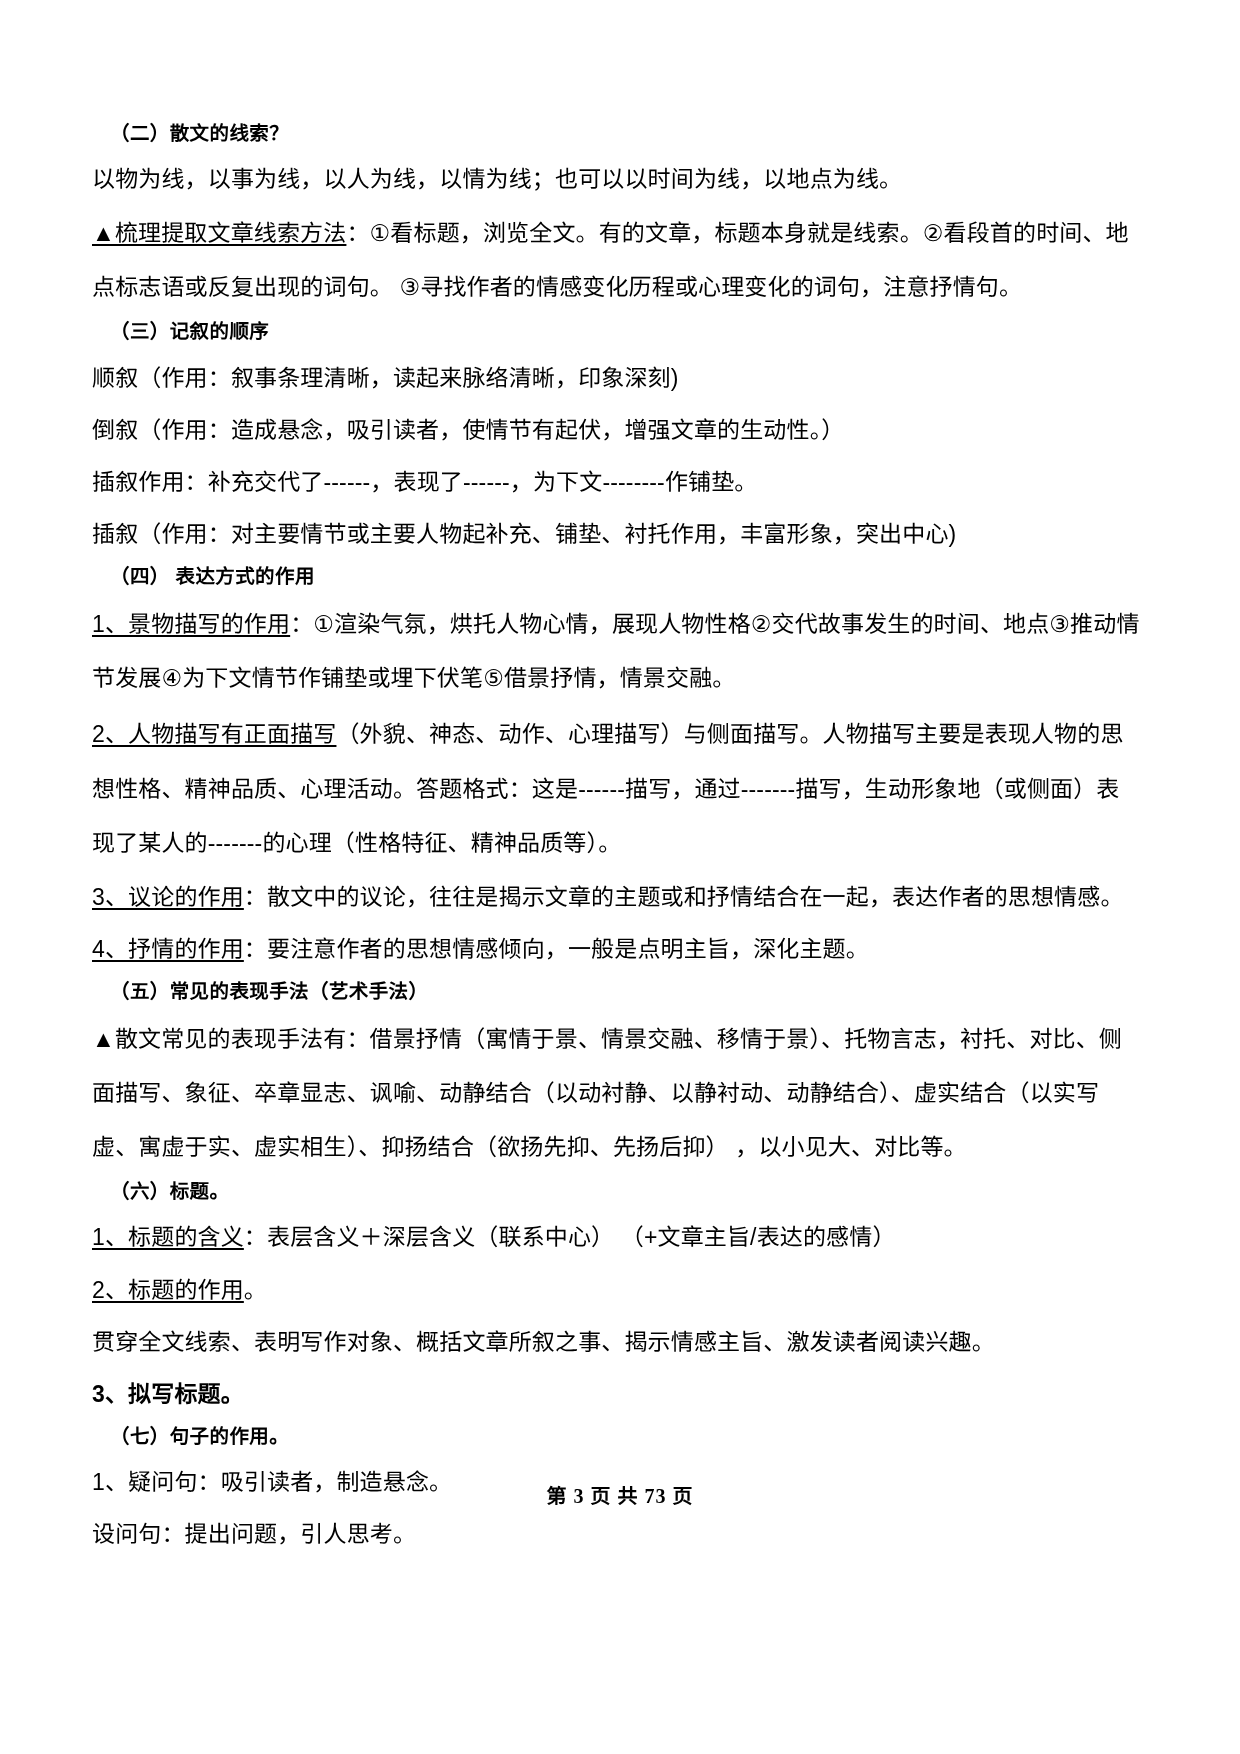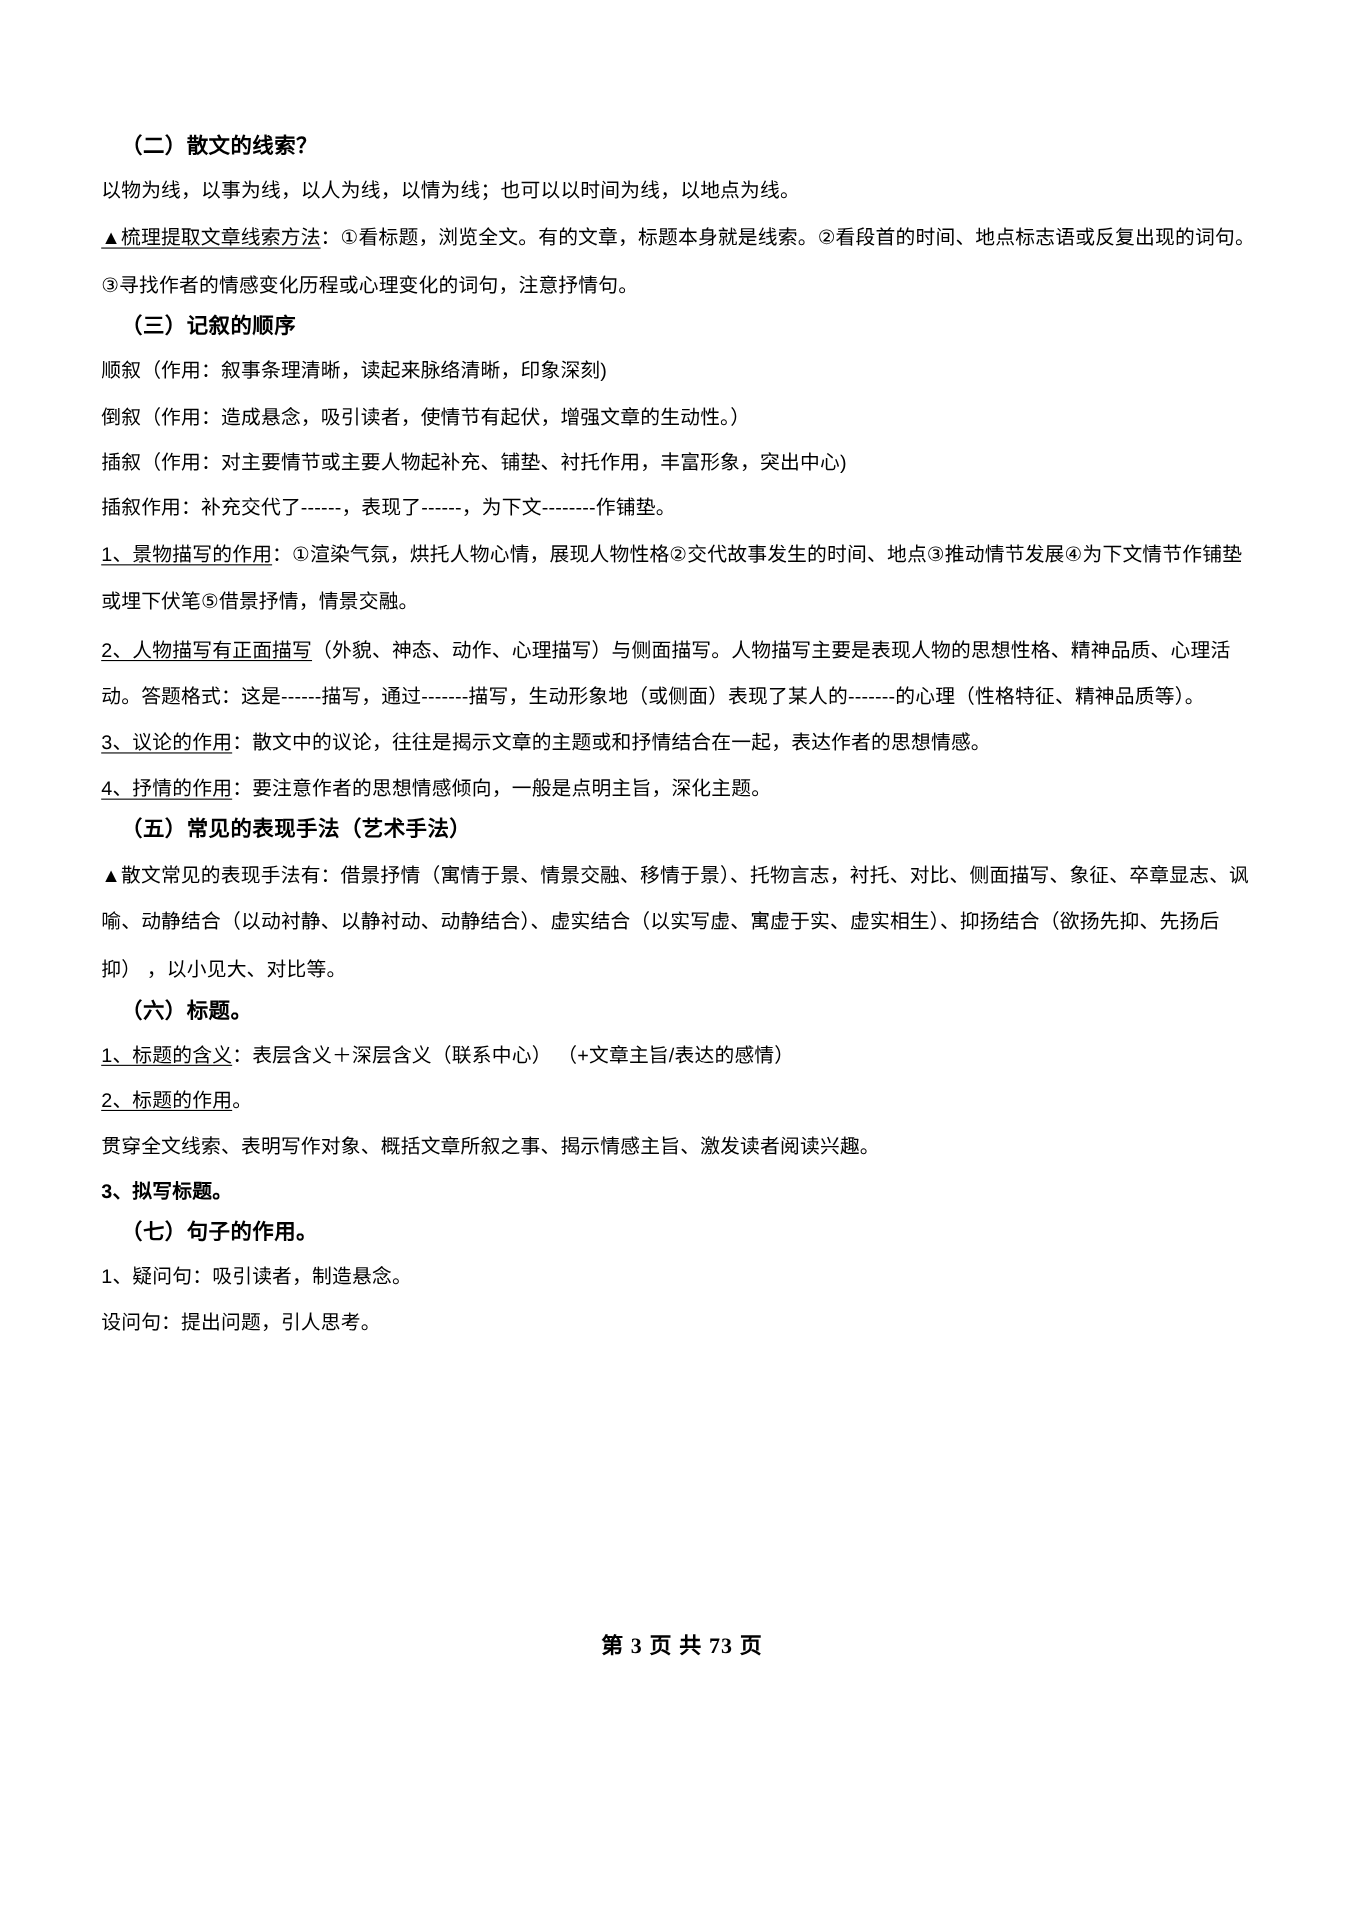--- a/index.html
+++ b/index.html
@@ -38,21 +38,21 @@
     font-weight: bold;
     line-height: 1.55;
     letter-spacing: 0.4px;
     margin: 0 0 6px 0;
     padding-left: 18px;
     font-family: "Liberation Sans", "DejaVu Sans", sans-serif;
   }
 
   
   .para {
-    font-size: 18px;
+    font-size: 23px;
     font-weight: normal;
     line-height: 2.18;
     letter-spacing: 0.15px;
     margin: 0 8px 2px 0;
     text-align: left;
     word-break: break-all;
   }
   
   .para.multiline {
     line-height: 2.35;
@@ -80,23 +80,24 @@
 <div class="page">
   <div class="content">
 
     <div class="heading">（二）散文的线索？</div>
     <p class="para"><span>以物为线，以事为线，以人为线，以情为线；也可以以时间为线，以地点为线。</span></p>
     <p class="para multiline"><span class="u">▲梳理提取文章线索方法</span><span>：①看标题，浏览全文。有的文章，标题本身就是线索。②看段首的时间、地点标志语或反复出现的词句。 ③寻找作者的情感变化历程或心理变化的词句，注意抒情句。</span></p>
 
     <div class="heading">（三）记叙的顺序</div>
     <p class="para"><span>顺叙（作用：叙事条理清晰，读起来脉络清晰，印象深刻)</span></p>
     <p class="para"><span>倒叙（作用：造成悬念，吸引读者，使情节有起伏，增强文章的生动性。）</span></p>
+    <p class="para"><span>插叙作用：补充交代了------，表现了------，为下文--------作铺垫。</span></p>
     <p class="para"><span>插叙（作用：对主要情节或主要人物起补充、铺垫、衬托作用，丰富形象，突出中心)</span></p>
-    <p class="para"><span>插叙作用：补充交代了------，表现了------，为下文--------作铺垫。</span></p>
 
+    <div class="heading">（四） 表达方式的作用</div>
     <p class="para multiline"><span class="u">1、景物描写的作用</span><span>：①渲染气氛，烘托人物心情，展现人物性格②交代故事发生的时间、地点③推动情节发展④为下文情节作铺垫或埋下伏笔⑤借景抒情，情景交融。</span></p>
     <p class="para multiline"><span class="u">2、人物描写有正面描写</span><span>（外貌、神态、动作、心理描写）与侧面描写。人物描写主要是表现人物的思想性格、精神品质、心理活动。答题格式：这是------描写，通过-------描写，生动形象地（或侧面）表现了某人的-------的心理（性格特征、精神品质等）。</span></p>
     <p class="para"><span class="u">3、议论的作用</span><span>：散文中的议论，往往是揭示文章的主题或和抒情结合在一起，表达作者的思想情感。</span></p>
     <p class="para"><span class="u">4、抒情的作用</span><span>：要注意作者的思想情感倾向，一般是点明主旨，深化主题。</span></p>
 
     <div class="heading">（五）常见的表现手法（艺术手法）</div>
     <p class="para multiline"><span>▲散文常见的表现手法有：借景抒情（寓情于景、情景交融、移情于景）、托物言志，衬托、对比、侧面描写、象征、卒章显志、讽喻、动静结合（以动衬静、以静衬动、动静结合）、虚实结合（以实写虚、寓虚于实、虚实相生）、抑扬结合（欲扬先抑、先扬后抑） ，以小见大、对比等。</span></p>
 
     <div class="heading">（六）标题。</div>
     <p class="para"><span class="u">1、标题的含义</span><span>：表层含义＋深层含义（联系中心） （+文章主旨/表达的感情）</span></p>

